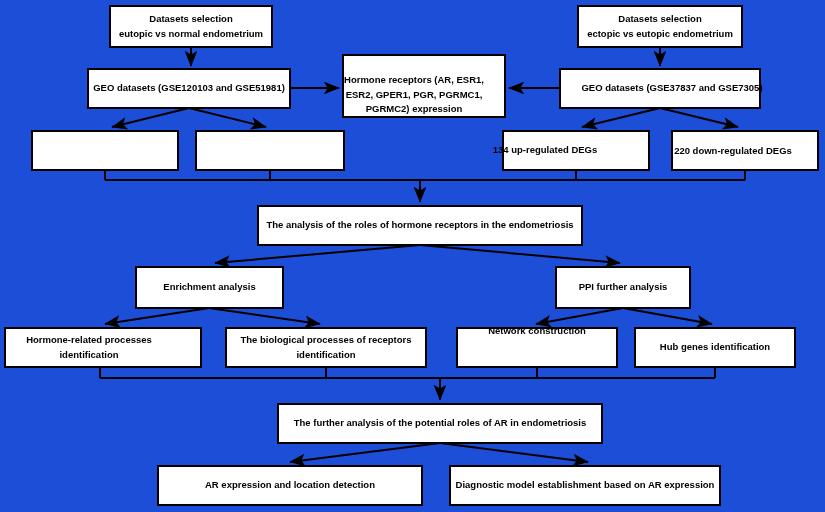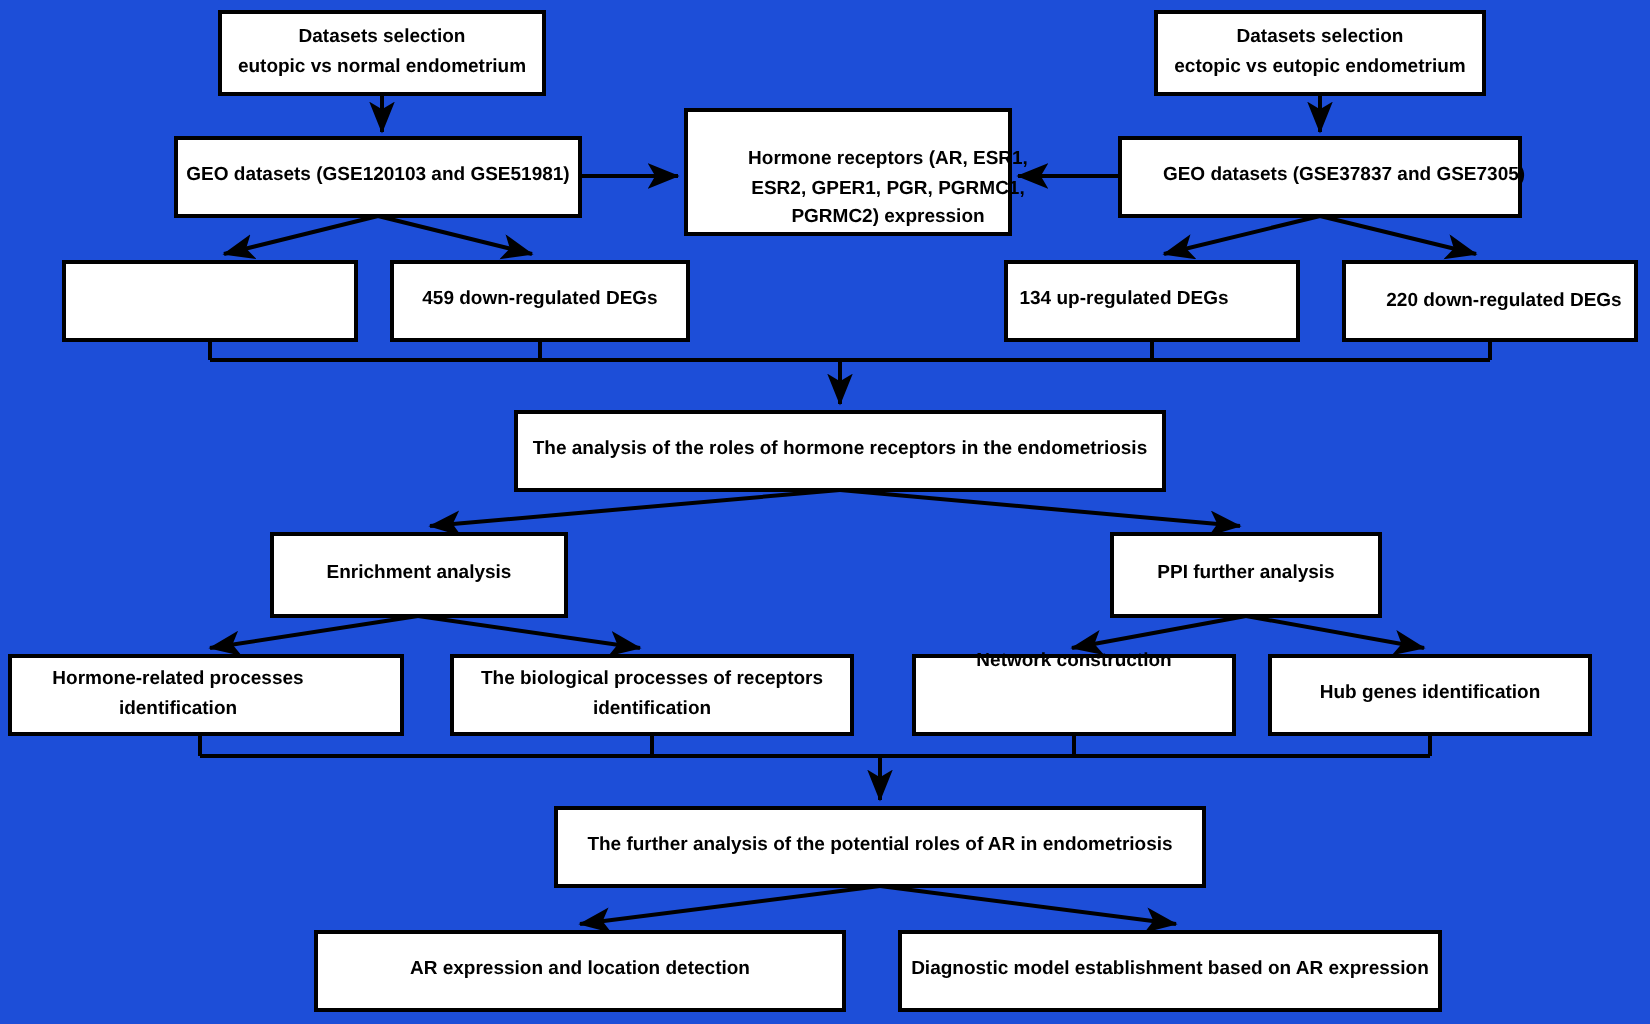--- a/index.html
+++ b/index.html
@@ -125,29 +125,28 @@
     <line class="connector" x1="100" y1="378" x2="715" y2="378"></line>
     <line class="connector" x1="440" y1="378" x2="440" y2="400" marker-end="url(#arrowhead)"></line>
 
     <line class="connector" x1="440" y1="443" x2="290" y2="462" marker-end="url(#arrowhead)"></line>
     <line class="connector" x1="440" y1="443" x2="588" y2="462" marker-end="url(#arrowhead)"></line>
   </svg>
 
   <div class="node-label" style="left:110px; top:6px; width:162px; height:41px;">Datasets selection
 eutopic vs normal endometrium</div>
   <div class="node-label" style="left:88px; top:69px; width:202px; height:39px;">GEO datasets (GSE120103  and GSE51981)</div>
-  <div class="node-label" style="left:363px; top:55px; width:162px; height:80px;">Hormone receptors (AR, ESR1,
+  <div class="node-label" style="left:333px; top:55px; width:162px; height:80px;">Hormone receptors (AR, ESR1,
 ESR2, GPER1, PGR, PGRMC1,
 PGRMC2) expression</div>
   <div class="node-label" style="left:578px; top:6px; width:164px; height:41px;">Datasets selection
 ectopic vs eutopic endometrium</div>
   <div class="node-label" style="left:560px; top:69px; width:224px; height:39px;">GEO datasets (GSE37837  and GSE7305)</div>
-  <div class="node-label" style="left:196px; top:131px; width:148px; height:39px;">459 down-regulated DEGs</div>
-  <div class="node-label" style="left:503px; top:131px; width:118px; height:39px;">134 up-regulated DEGs</div>
-  <div class="node-label" style="left:679px; top:131px; width:146px; height:40px;">220 down-regulated DEGs</div>
+  <div class="node-label" style="left:486px; top:131px; width:118px; height:39px;">134 up-regulated DEGs</div>
+  <div class="node-label" style="left:660px; top:131px; width:146px; height:40px;">220 down-regulated DEGs</div>
   <div class="node-label" style="left:258px; top:206px; width:324px; height:39px;">The analysis of the roles of hormone receptors in the endometriosis</div>
   <div class="node-label" style="left:136px; top:267px; width:147px; height:41px;">Enrichment analysis</div>
   <div class="node-label" style="left:556px; top:267px; width:134px; height:41px;">PPI further analysis</div>
   <div class="node-label" style="left:5px; top:328px; width:168px; height:39px;">Hormone-related processes identification</div>
   <div class="node-label" style="left:226px; top:328px; width:200px; height:39px;">The biological processes of receptors
 identification</div>
   <div class="node-label" style="left:457px; top:312px; width:160px; height:39px;">Network construction</div>
   <div class="node-label" style="left:635px; top:328px; width:160px; height:39px;">Hub genes identification</div>
   <div class="node-label" style="left:278px; top:404px; width:324px; height:39px;">The further analysis of the potential roles of AR in endometriosis</div>
   <div class="node-label" style="left:158px; top:466px; width:264px; height:39px;">AR expression and location detection</div>

